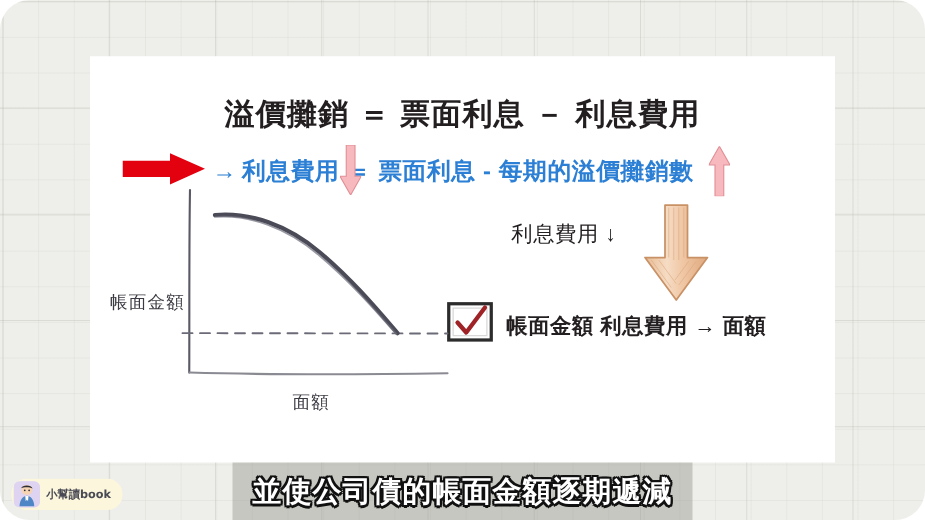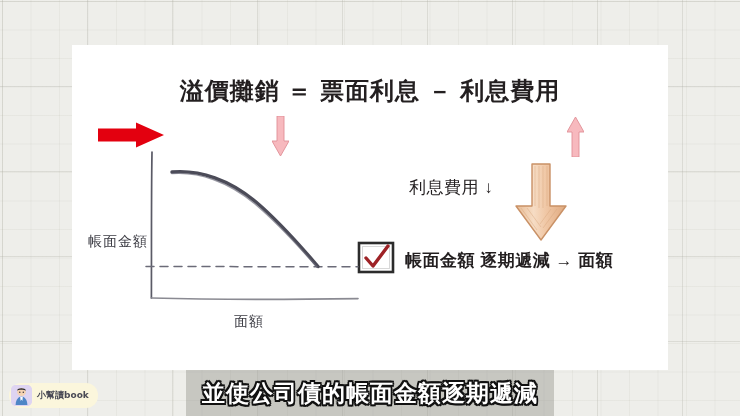--- a/index.html
+++ b/index.html
@@ -17,20 +17,21 @@
     width: 740px;
     height: 416px;
     background-color: #eeeeea;
     background-image:
       linear-gradient(to right, rgba(175,175,165,0.30) 1px, transparent 1px),
       linear-gradient(to bottom, rgba(175,175,165,0.30) 1px, transparent 1px),
       linear-gradient(to right, rgba(190,190,180,0.16) 1px, transparent 1px),
       linear-gradient(to bottom, rgba(190,190,180,0.16) 1px, transparent 1px);
     background-size: 85px 85px, 85px 85px, 28.5px 28.5px, 28.5px 28.5px;
     background-position: 2px 1px, 2px 1px, 2px 1px, 2px 1px;
+    border-radius: 24px;
   }
 
   
   #card {
     position: absolute;
     left: 72px;
     top: 45px;
     width: 596px;
     height: 325px;
     background: #ffffff;
@@ -225,20 +226,23 @@
   <div id="card">
 
     <div id="title">溢價攤銷 ＝ 票面利息 － 利息費用</div>
 
   </div>
 
   <svg id="red-arrow" viewBox="0 0 66 26">
     <polygon points="0,6.5 38,6.5 38,0.5 66,13 38,25.5 38,19.5 0,19.5" fill="#e3000f"></polygon>
   </svg>
 
+  <div id="formula-line">
+    <span class="blue-arrow">→</span><span>利息費用 ＝ 票面利息 - 每期的溢價攤銷數</span>
+  </div>
 
   <svg id="pink-down-small" viewBox="0 0 17 40">
     <polygon points="5,0 12,0 12,25 17,25 8.5,40 0,25 5,25" fill="#f7b9be" stroke="#e08f96" stroke-width="0.9"></polygon>
   </svg>
 
   <svg id="pink-up-small" viewBox="0 0 17 40">
     <polygon points="8.5,0 17,15 12,15 12,40 5,40 5,15 0,15" fill="#f7b9be" stroke="#e08f96" stroke-width="0.9"></polygon>
   </svg>
 
   <div id="interest-note">利息費用 ↓</div>
@@ -264,21 +268,21 @@
       <line x1="38" y1="47" x2="27" y2="62"></line>
     </g>
   </svg>
 
   <svg id="check-box" viewBox="0 0 38 33">
     <rect x="2" y="2" width="34" height="29" fill="#ffffff" stroke="#2c2c2c" stroke-width="2.6"></rect>
     <rect x="5.5" y="5.5" width="27" height="22" fill="none" stroke="#d8d8d8" stroke-width="1"></rect>
     <path d="M9,17 L16,25 L31,5" fill="none" stroke="#9e2226" stroke-width="3.4" stroke-linecap="round" stroke-linejoin="round"></path>
   </svg>
 
-  <div id="conclusion">帳面金額 逐期遞減 → 面額</div>
+  <div id="conclusion">帳面金額 利息費用 → 面額</div>
 
   <svg id="chart" viewBox="0 0 290 175">
 
     <path d="M72,2 C71.2,50 71.6,100 71.4,148" fill="none" stroke="#5a5a66" stroke-width="1.7" stroke-linecap="round"></path>
 
     <path d="M71.4,148 C120,149.4 200,149.8 278,148.6" fill="none" stroke="#8a8a92" stroke-width="1.7" stroke-linecap="round"></path>
 
     <path d="M66,116.5 L278,116.8" fill="none" stroke="#6b6b78" stroke-width="1.5" stroke-dasharray="8 6" stroke-linecap="round"></path>
 
     <path d="M92,22 C120,19.5 150,30 176,52 C202,74 222,98 238,116.5" fill="none" stroke="#4b4b58" stroke-width="3.4" stroke-linecap="round"></path>

